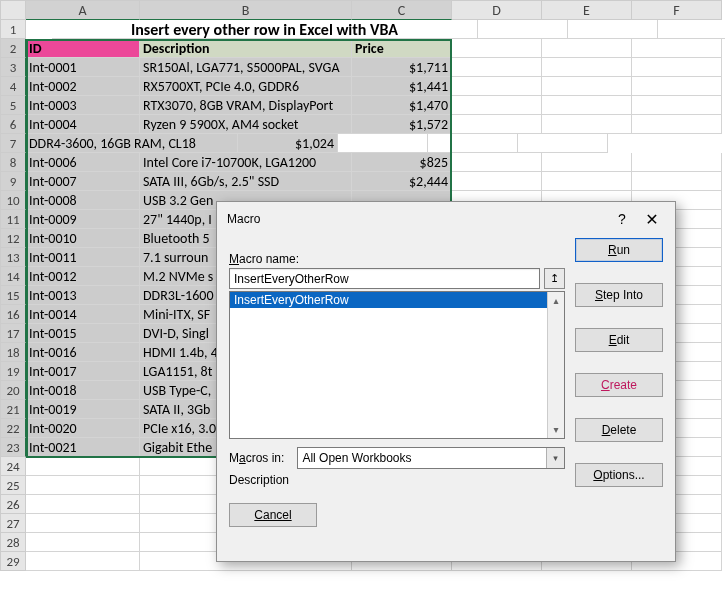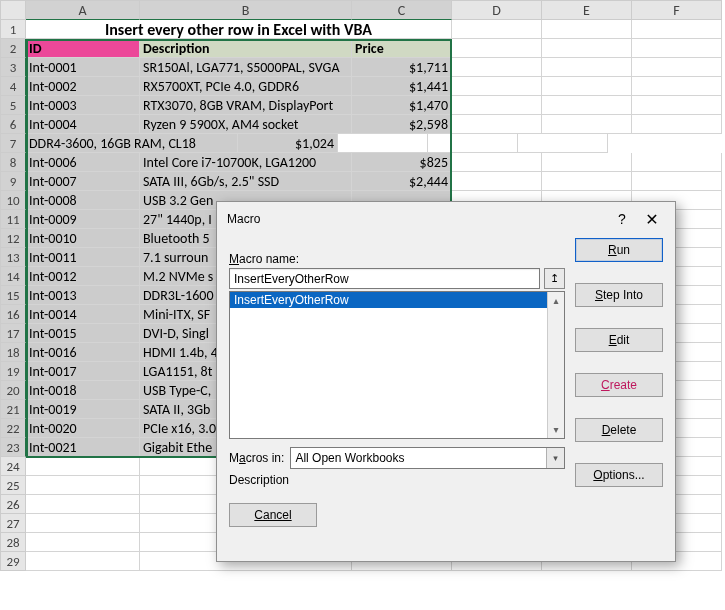--- a/index.html
+++ b/index.html
@@ -53,20 +53,21 @@
   }
   .cell.num { justify-content: flex-end; }
   .sel-cell { background: #ccc; }
   .title-row .cell { background:#fff; }
   .title-cell {
     font-weight: bold; font-size:16px;
     justify-content:center;
     width:426px;
     border-right:1px solid #d4d4d4;
     border-bottom:1px solid #d4d4d4;
+    margin-left:26px;
   }
   .header-row .col-A, .header-row .col-B, .header-row .col-C {
     background:#d0d9c3; font-weight:bold;
   }
   
   .sel-outline {
     position:absolute;
     border:2px solid #217346;
     pointer-events:none;
   }
@@ -116,21 +117,21 @@
   }
   .list-scroll {
     width:17px; border-left:1px solid #ccc;
     display:flex; flex-direction:column; justify-content:space-between;
     background:#f0f0f0;
   }
   .sb-btn { height:17px; display:flex; align-items:center; justify-content:center; color:#666; font-size:10px;}
   .macros-in { display:flex; align-items:center; gap:6px; margin-top:8px;}
   .dropdown {
     flex:1; height:22px; border:1px solid #7a7a7a; background:#fff;
-    display:flex; align-items:center; padding:0 4px; position:relative;
+    display:flex; align-items:center; padding:0 4px; position:relative;margin-left:7px;
   }
   .dropdown .dd-btn {
     position:absolute; right:0; top:0; width:18px; height:100%;
     border-left:1px solid #b0b0b0; background:#e9e9e9;
     display:flex; align-items:center; justify-content:center; font-size:9px; color:#555;
   }
   .desc-label { margin-top:4px; font-size:12px;}
   .right-col { width:88px; display:flex; flex-direction:column; gap:21px; }
   .btn {
     height:24px; border:1px solid #9a9a9a; background:#e1e1e1;
@@ -197,21 +198,21 @@
         <div class="cell col-B sel-cell">RTX3070, 8GB VRAM, DisplayPort</div>
         <div class="cell col-C sel-cell num">$1,470</div>
         <div class="cell col-D"></div>
         <div class="cell col-E"></div>
         <div class="cell col-F"></div>
       </div>
       <div class="row">
         <div class="row-h sel">6</div>
         <div class="cell col-A sel-cell">Int-0004</div>
         <div class="cell col-B sel-cell">Ryzen 9 5900X, AM4 socket</div>
-        <div class="cell col-C sel-cell num">$2,598</div>
+        <div class="cell col-C sel-cell num">$1,572</div>
         <div class="cell col-D"></div>
         <div class="cell col-E"></div>
         <div class="cell col-F"></div>
       </div>
       <div class="row">
         <div class="row-h sel">7</div>
         <div class="cell col-B sel-cell">DDR4-3600, 16GB RAM, CL18</div>
         <div class="cell col-C sel-cell num">$1,024</div>
         <div class="cell col-D"></div>
         <div class="cell col-E"></div>

